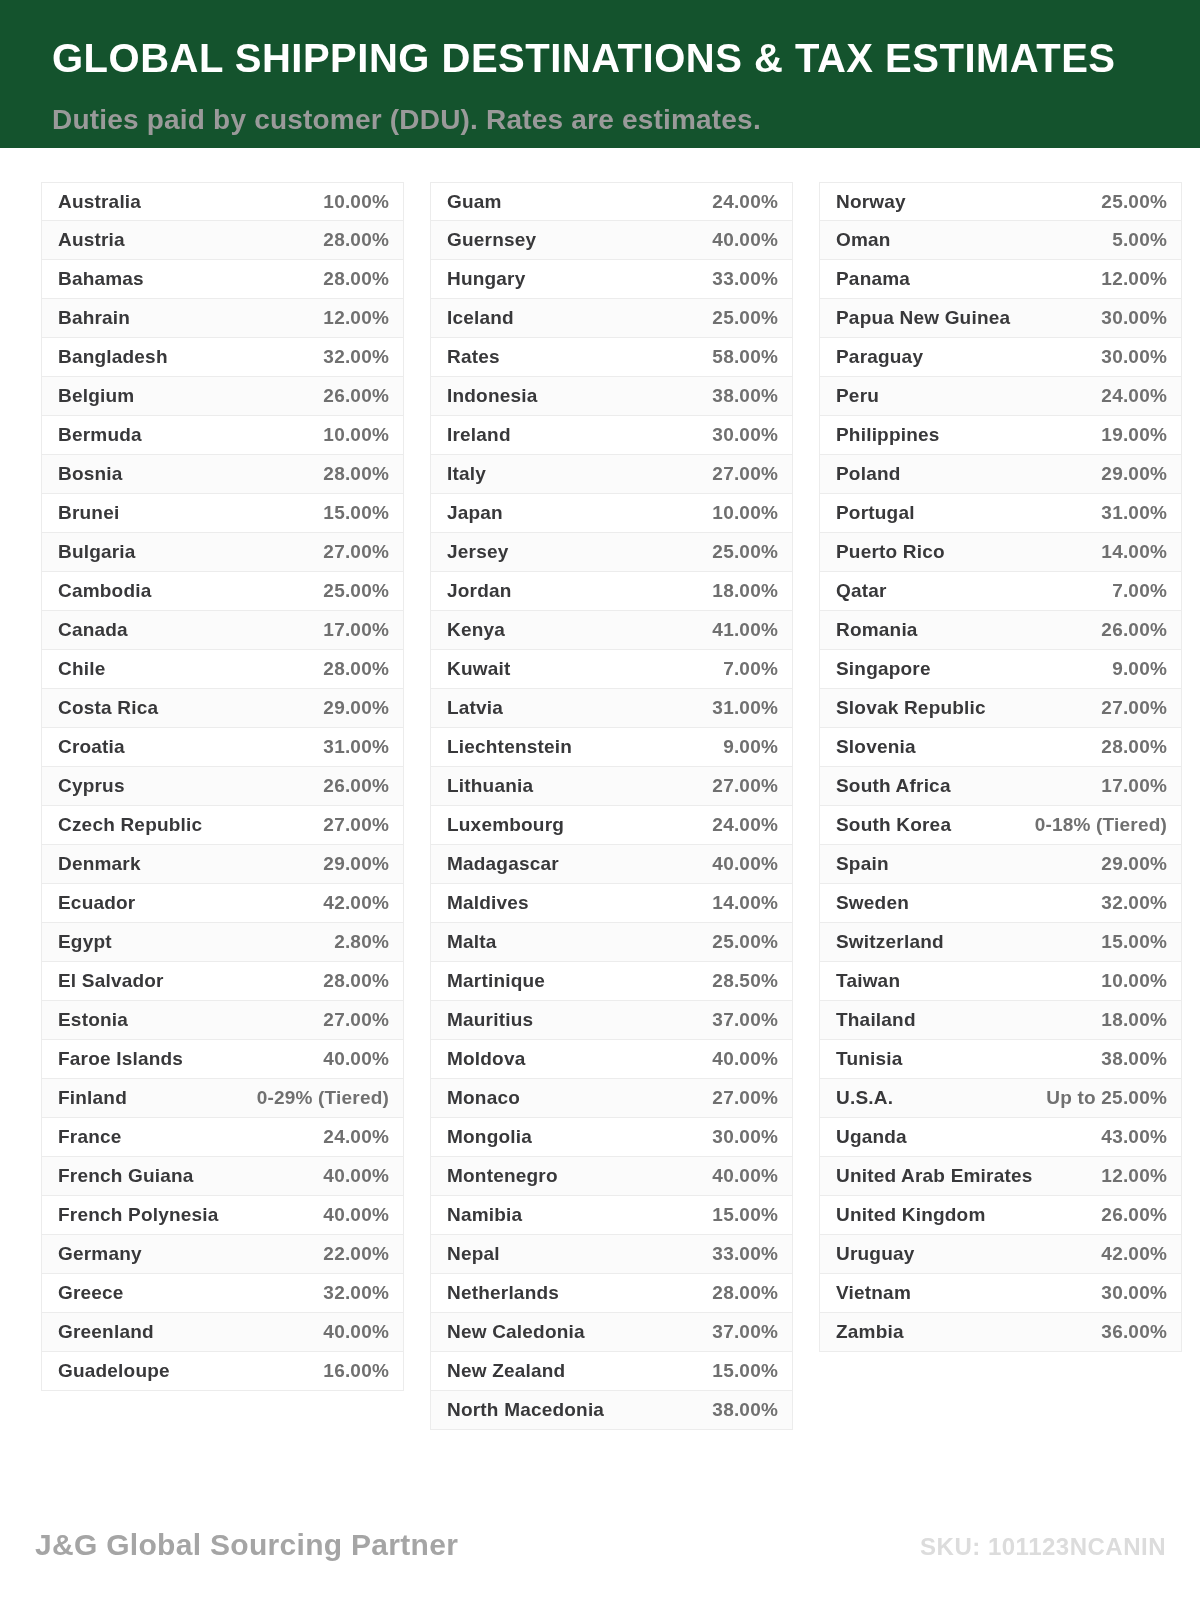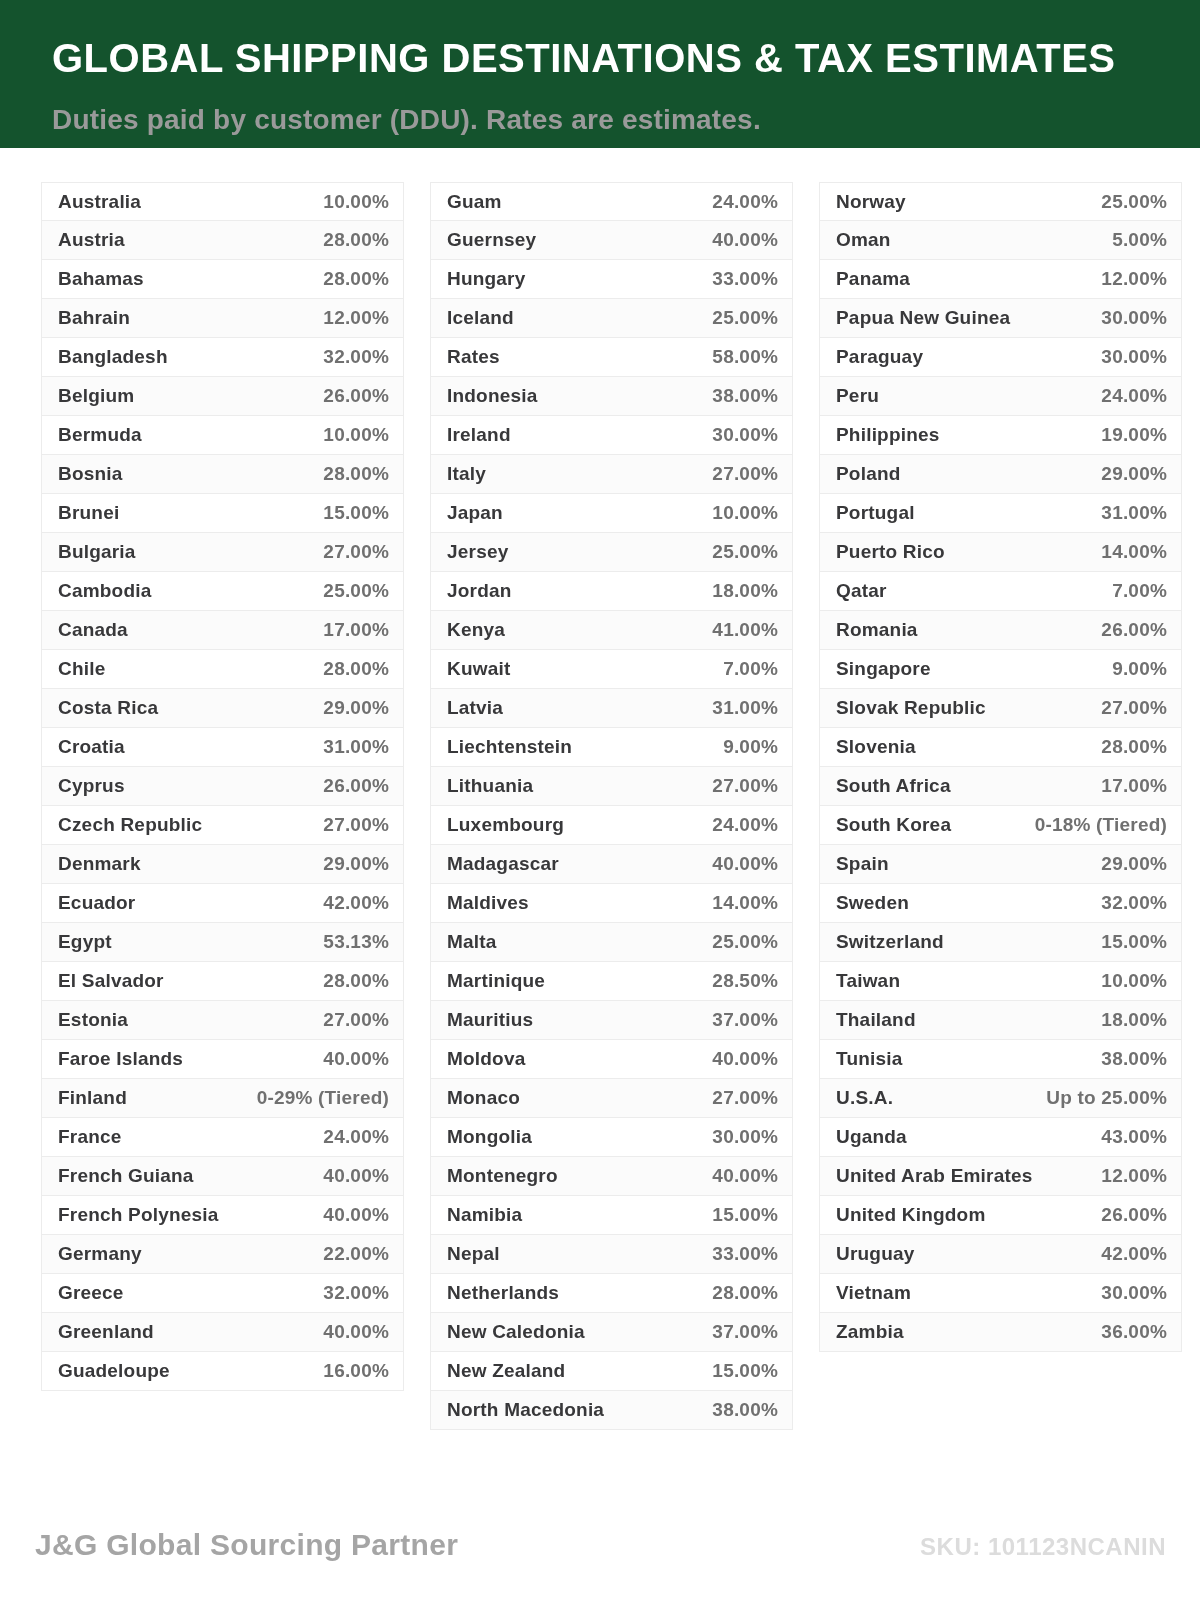--- a/index.html
+++ b/index.html
@@ -204,21 +204,21 @@
     <span class="rate">29.00%</span>
   </div>
 
   <div class="row">
     <span class="country">Ecuador</span>
     <span class="rate">42.00%</span>
   </div>
 
   <div class="row">
     <span class="country">Egypt</span>
-    <span class="rate">53.13%</span>
+    <span class="rate">2.80%</span>
   </div>
 
   <div class="row">
     <span class="country">El Salvador</span>
     <span class="rate">28.00%</span>
   </div>
 
   <div class="row">
     <span class="country">Estonia</span>
     <span class="rate">27.00%</span>

